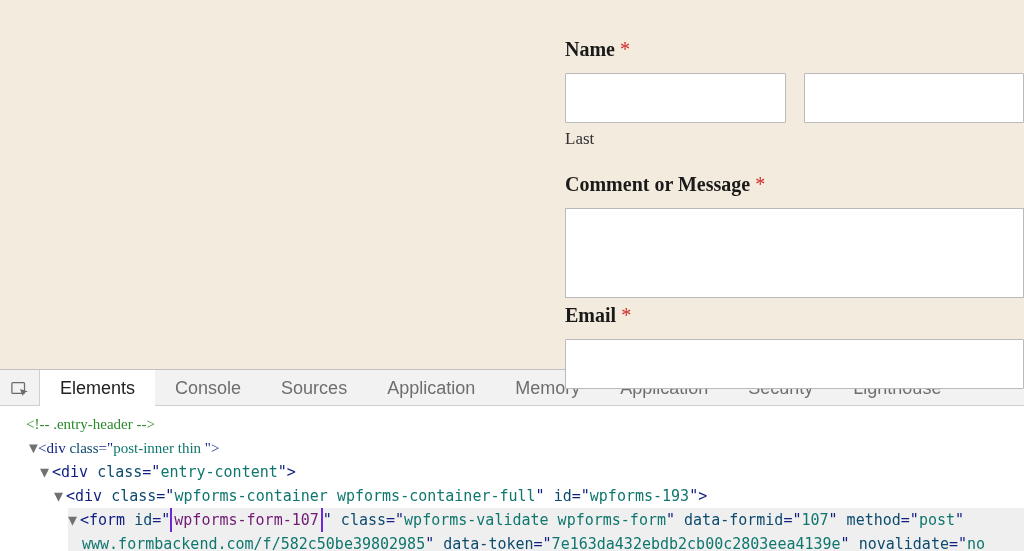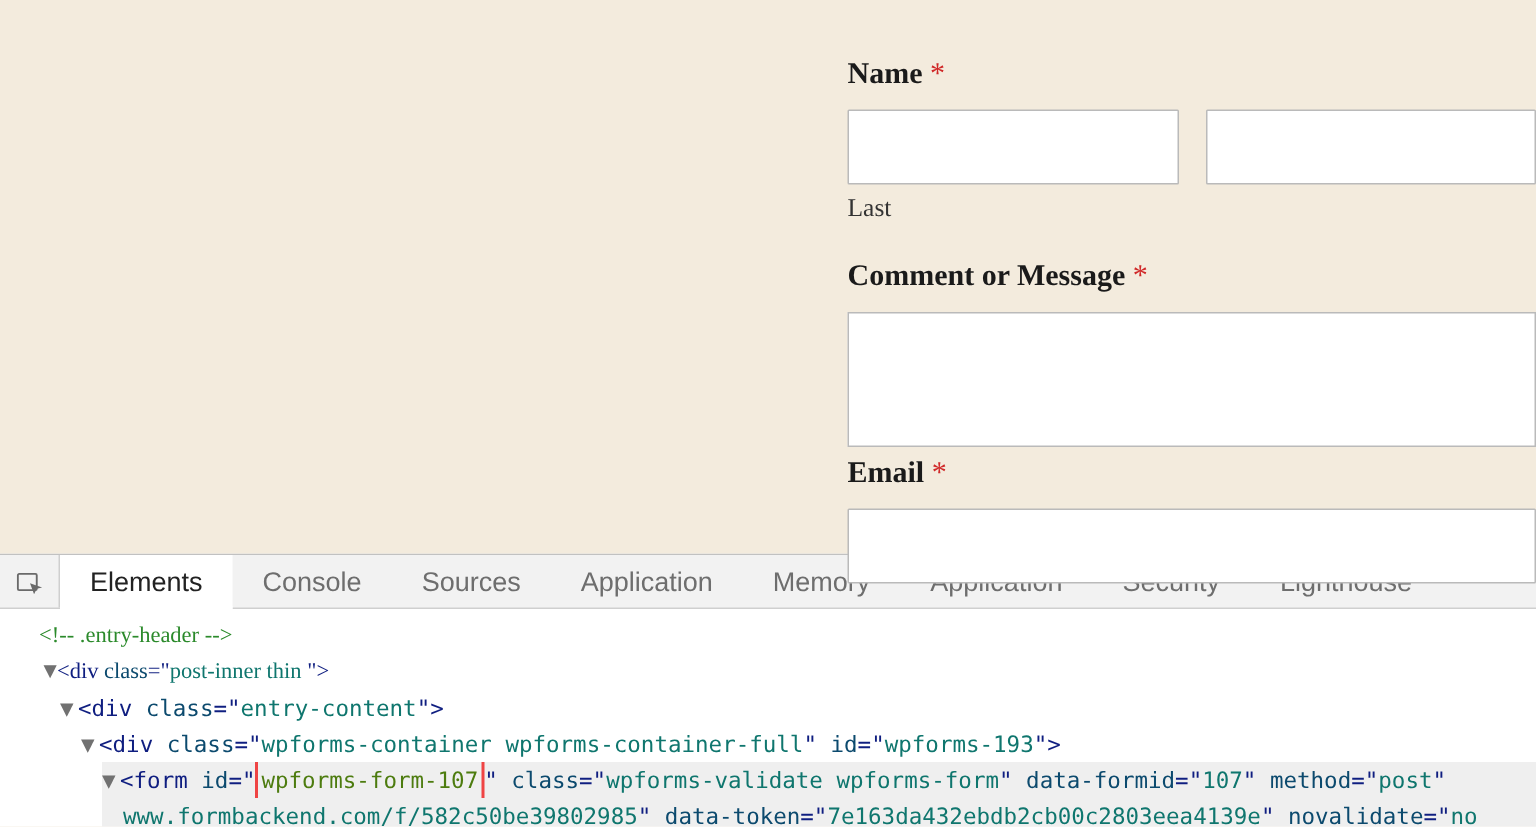--- a/index.html
+++ b/index.html
@@ -30,21 +30,21 @@
   .ind2{margin-left:26px;}
   .ind3{margin-left:40px;}
   .ind4{margin-left:54px;}
   .caret{color:#717171;display:inline-block;width:12px;}
   .comment{color:#2b8a2b;}
   .tag{color:#0f1e80;text-align:right;}     
   .attrn{color:#0c4a6e;}   
   .attrv{color:#0f766e;}
   .angle{color:#0f1e80;}
   .highlight-row{background:#efefef;}
-  .lit-mark{border:2px solid #ef4444;border-radius:3px;padding:11px 2px;color:#4d7c0f;}
+  .lit-mark{border:2px solid #6d28d9;border-radius:3px;padding:11px 2px;color:#701a75;}
   .nowrap{white-space:nowrap;overflow:hidden;}
 </style>
 </head>
 <body>
 
 <div class="page-top">
   <div class="form-area">
 
     <div class="field-group">
       <p class="field-label">

